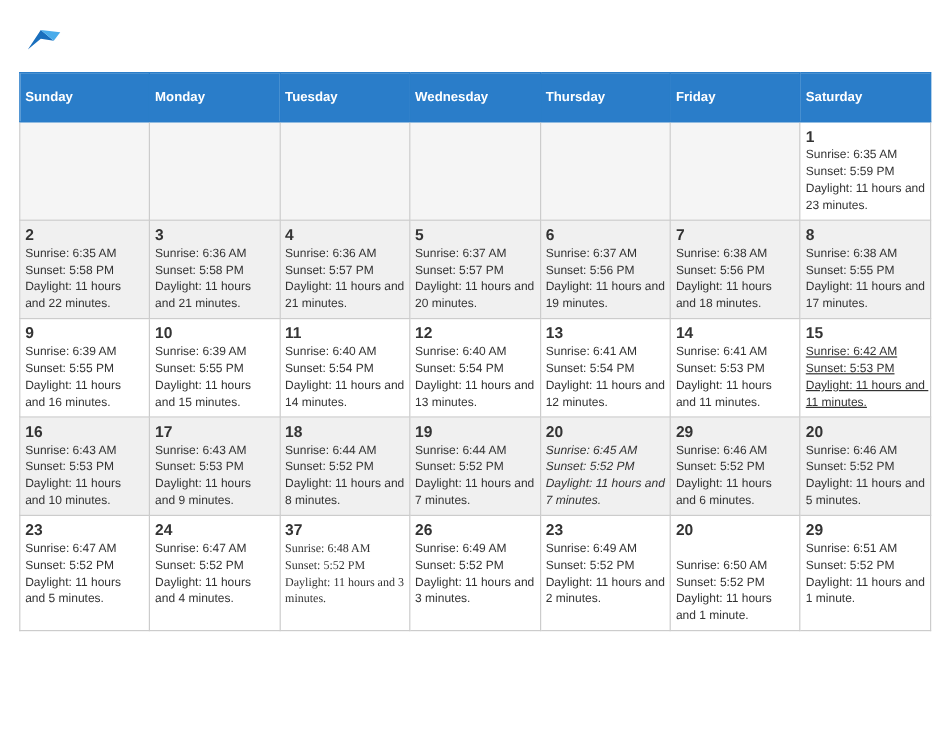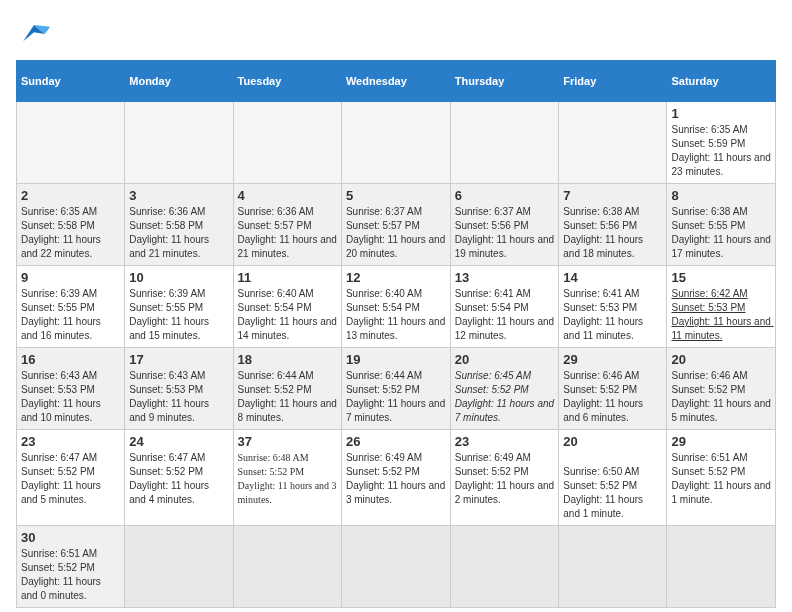--- a/index.html
+++ b/index.html
@@ -303,28 +303,14 @@
 Sunset: 5:52 PM
 Daylight: 11 hours and 1 minute.</div>
         </td>
         <td>
           <div class="day-number">29</div>
           <div class="day-info" style="white-space: pre-wrap;">Sunrise: 6:51 AM
 Sunset: 5:52 PM
 Daylight: 11 hours and 1 minute.</div>
         </td>
       </tr>
-      <tr class="alt-row">
-        <td>
-          <div class="day-number">30</div>
-          <div class="day-info" style="white-space: pre-wrap;">Sunrise: 6:51 AM
-Sunset: 5:52 PM
-Daylight: 11 hours and 0 minutes.</div>
-        </td>
-        <td class="empty"></td>
-        <td class="empty"></td>
-        <td class="empty"></td>
-        <td class="empty"></td>
-        <td class="empty"></td>
-        <td class="empty"></td>
-      </tr>
     </tbody>
 </table>
 
 </body></html>

